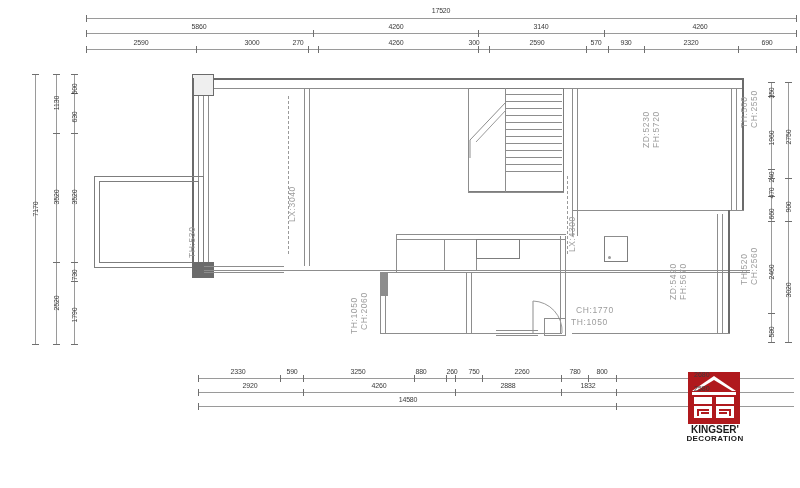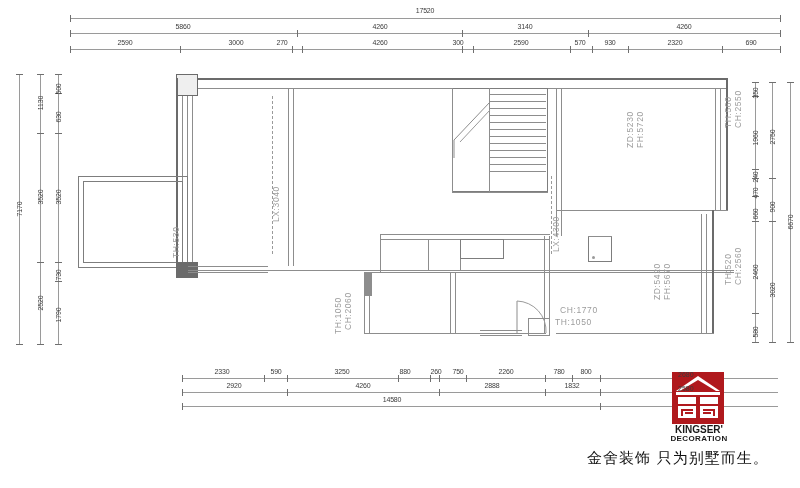--- a/index.html
+++ b/index.html
@@ -1,21 +1,21 @@
 <!DOCTYPE html>
 <html><head>
 <meta charset="utf-8">
 <style>
   html,body{margin:0;padding:0;background:#ffffff;}
   body{
     width:800px;height:488px;position:relative;overflow:hidden;
     font-family:"Liberation Sans","DejaVu Sans",sans-serif;
     color:#111;
   }
-  #sheet{position:absolute;left:0;top:0;width:776px;height:488px;}
+  #sheet{position:absolute;left:16px;top:0;width:776px;height:488px;}
   .abs{position:absolute;}
 
   
   .dimline{position:absolute;background:#9a9a9a;}
   .dimline.h{height:1px;}
   .dimline.v{width:1px;}
   .tick{position:absolute;background:#6f6f6f;}
   .tick.h{width:1px;height:7px;}     
   .tick.v{height:1px;width:7px;}     
   .dimtxt{
@@ -365,15 +365,14 @@
         <div class="logo-gcut" style="left:3px;top:6px;width:8px;height:2px;"></div>
       </div>
     </div>
   </div>
   <div class="logo-dim" style="left:678px;top:371px;">2680</div>
   <div class="logo-dim" style="left:678px;top:385px;">2580</div>
 
   <div id="logo-name">KINGSER'</div>
   <div id="logo-sub">DECORATION</div>
 
-  <div id="title-slogan">金舍装饰 只为别墅而生。</div>
 
 </div>
 
 </body></html>

